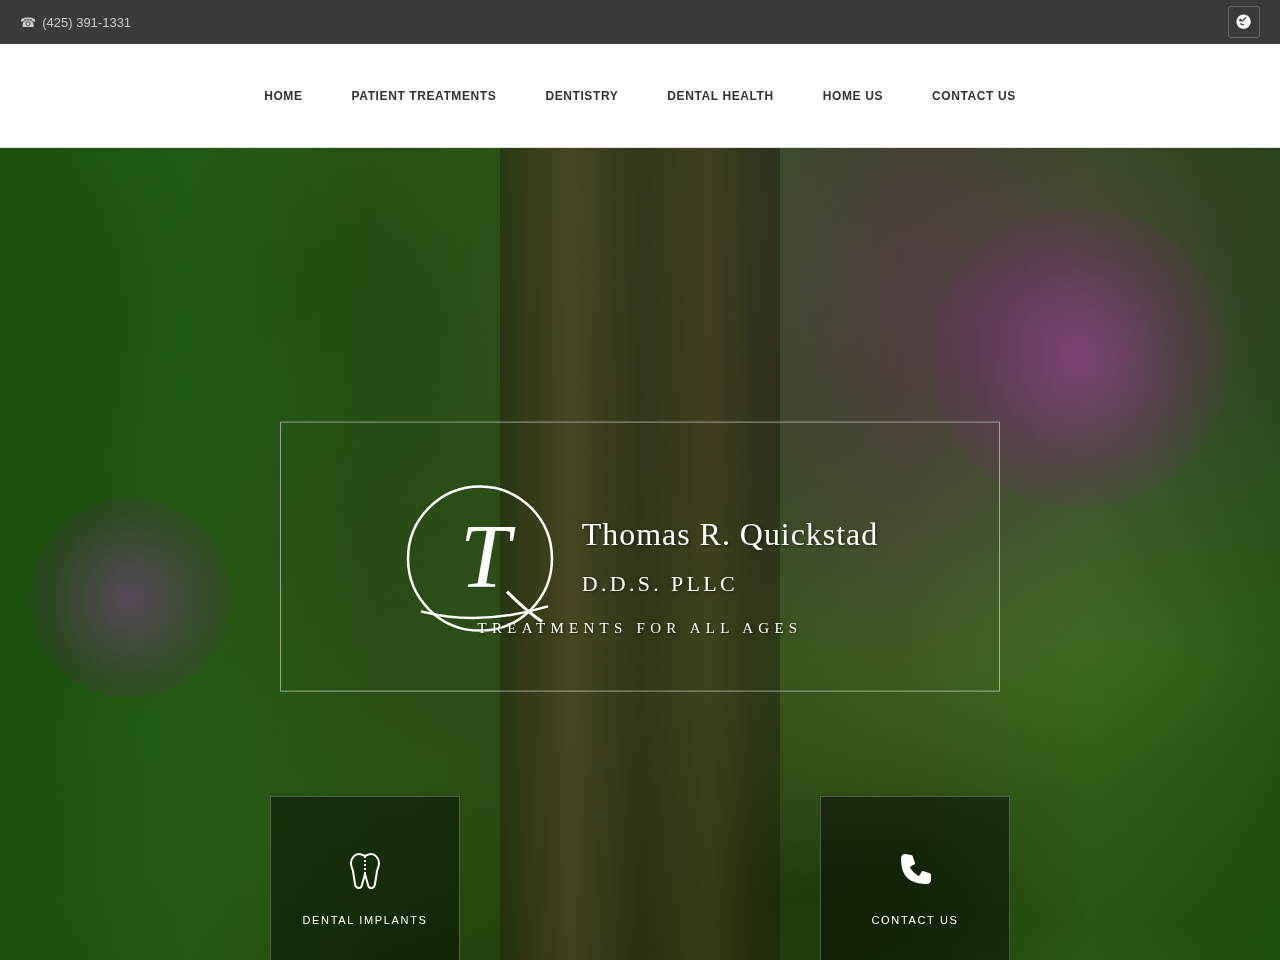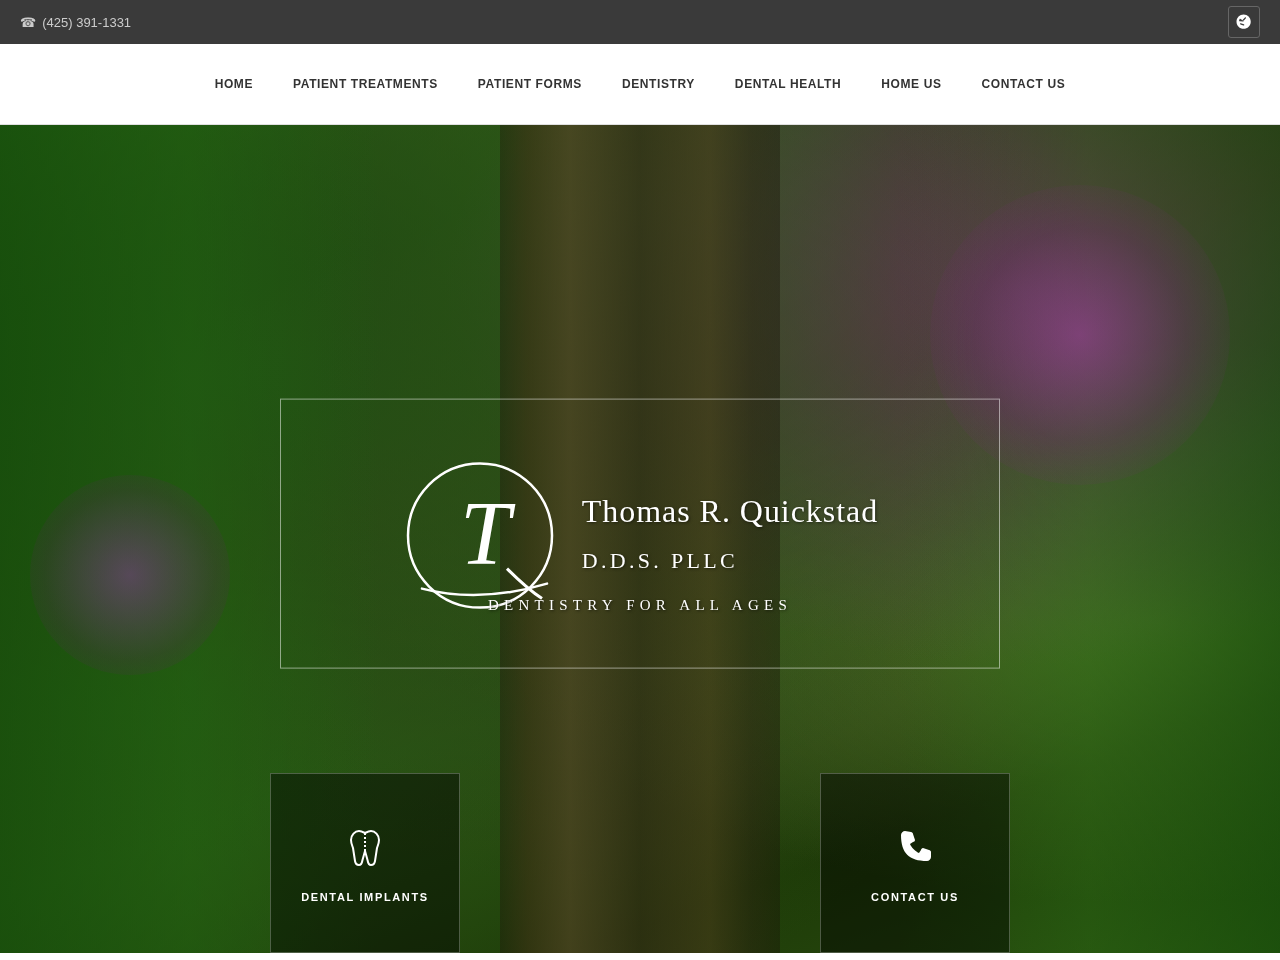--- a/index.html
+++ b/index.html
@@ -31,25 +31,25 @@
       justify-content: center;
       color: #fff;
       font-size: 16px;
       font-weight: bold;
       cursor: pointer;
     }
 
     
     nav {
       background: #fff;
-      height: 81px;
+      height: 104px;
       display: flex;
       align-items: center;
       justify-content: center;
-      gap: 4px;
+      gap: 13px;
       border-bottom: 1px solid #e0e0e0;
     }
     nav a {
       text-decoration: none;
       color: #333;
       font-size: 12px;
       font-weight: 700;
       letter-spacing: 0.05em;
       padding: 0 18px;
       height: 88px;
@@ -249,21 +249,21 @@
 
     .card-icon {
       color: #fff;
       font-size: 40px;
       line-height: 1;
     }
     .card-label {
       color: #fff;
       font-size: 11px;
       letter-spacing: 0.15em;
-      font-weight: 700;
+      font-weight: 400;
       text-align: center;
     }
 
     
     .card-svg {
       width: 48px;
       height: 48px;
     }
   </style>
 </head>
@@ -277,21 +277,20 @@
   <div class="yelp-icon">
     <svg width="18" height="18" viewBox="0 0 24 24" fill="white">
       <path d="M20.16 12.6l-4.62-1.56c-.48-.16-.98.1-1.14.58-.12.36-.02.74.24 1l3.42 3.4c.34.34.88.32 1.2-.04.72-.8 1.14-1.84 1.14-2.98 0-.12 0-.26-.04-.4zM11.5 2C6.25 2 2 6.25 2 11.5S6.25 21 11.5 21 21 16.75 21 11.5 16.75 2 11.5 2zm.82 14.2c-.18.44-.66.66-1.1.5l-3.98-1.44c-.46-.16-.68-.66-.5-1.12.16-.44.62-.66 1.06-.52l3.98 1.44c.46.18.68.68.54 1.14zm-.88-5.68c-.02.48-.42.84-.9.82l-4.24-.18c-.48-.02-.84-.44-.82-.92.06-.72.28-1.38.62-1.98.24-.42.76-.56 1.18-.3l3.68 2.16c.34.2.5.6.48 1.0-.01.13-.01.27 0 .4zm3.06-3.36l-2.86 3.12c-.32.34-.86.38-1.2.06-.34-.32-.36-.86-.04-1.2l2.86-3.12c.32-.34.86-.38 1.2-.06.34.32.36.86.04 1.2z"></path>
     </svg>
   </div>
 </div>
 
 <nav>
   <a>HOME</a>
   <a>PATIENT TREATMENTS</a>
-  <a>PATIENT FORMS</a>
   <a>DENTISTRY</a>
   <a>DENTAL HEALTH</a>
   <a>HOME US</a>
   <a>CONTACT US</a>
 </nav>
 
 <div class="hero">
 
   <div class="hero-bg"></div>
   <div class="tree-trunk"></div>
@@ -315,21 +314,21 @@
         <path d="M20 135 Q78 150 145 130" fill="none" stroke="white" stroke-width="2.5" stroke-linecap="round"></path>
       </svg>
 
       <div class="logo-text">
         <div class="logo-name">Thomas R. Quickstad</div>
         <div class="logo-subtitle">D.D.S. PLLC</div>
       </div>
     </div>
   </div>
 
-  <div class="tagline">DENTISTRY FOR ALL AGES</div>
+  <div class="tagline">TREATMENTS FOR ALL AGES</div>
 
   <div class="bottom-cards">
 
     <div class="card">
       <div class="card-icon">
         <svg class="card-svg" viewBox="0 0 48 48" fill="none" stroke="white" stroke-width="2">
 
           <path d="M18 8 C14 8 10 12 10 17 C10 20 11 22 12 25 L14 38 C14.5 41 16 42 18 42 C20 42 21 40 21.5 37 L24 28 L26.5 37 C27 40 28 42 30 42 C32 42 33.5 41 34 38 L36 25 C37 22 38 20 38 17 C38 12 34 8 30 8 C28 8 26 9 24 10 C22 9 20 8 18 8z" stroke-linejoin="round"></path>
           <line x1="24" y1="10" x2="24" y2="28" stroke-dasharray="2,2"></line>
         </svg>

